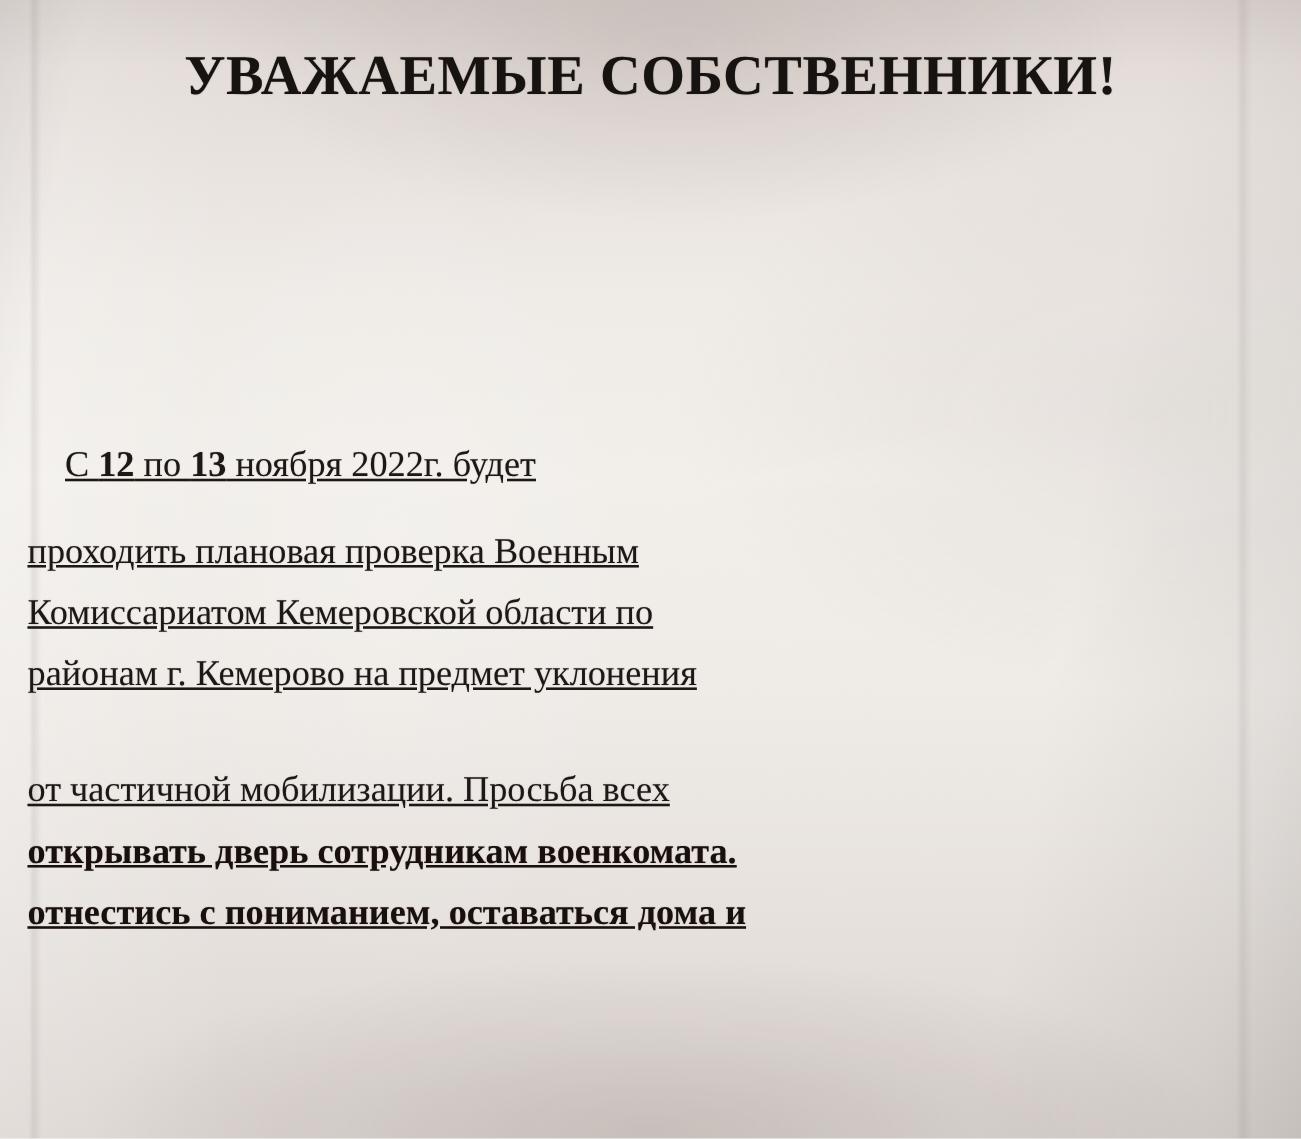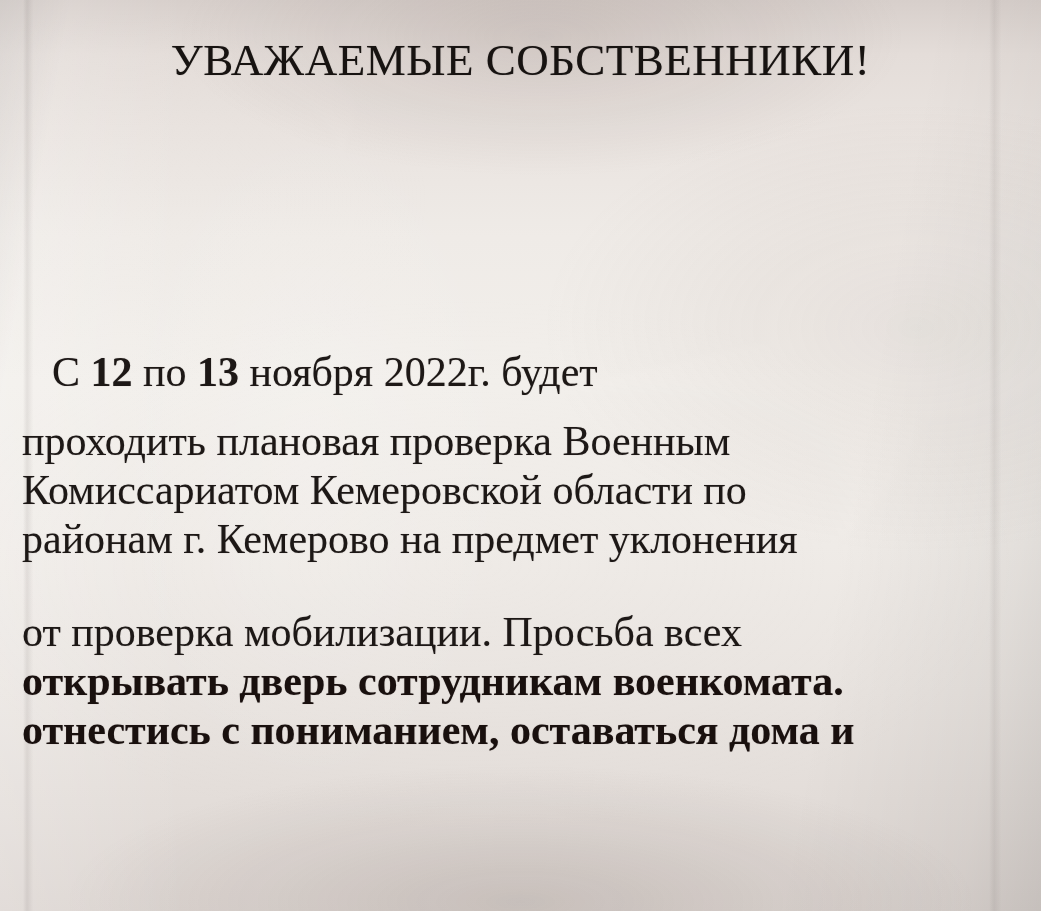--- a/index.html
+++ b/index.html
@@ -72,38 +72,39 @@
   }
 
   #headline {
     position: absolute;
     top: 34px;
     left: 0;
     right: 0;
     text-align: center;
     font-size: 45px;
     letter-spacing: 0.5px;
-    font-weight: 400;
+    font-weight: 700;
     color: #171311;
     text-shadow: 0 0 1px rgba(30,25,22,0.35);
     white-space: nowrap;
   }
 
   #body-block {
     position: absolute;
     top: 348px;
     left: 22px;
     right: 18px;
   }
   .line {
-    font-size: 42px;
+    font-size: 29px;
     line-height: 49px;
     color: #1d1816;
     white-space: nowrap;
     text-shadow: 0 0 1px rgba(35,28,25,0.30);
+    text-decoration: underline;
   }
   .line.first {
     text-indent: 30px;
   }
   
   .line:nth-child(1) { font-weight: 400; }
   .line:nth-child(2) { font-weight: 400; margin-top: 20px; }
   .line:nth-child(3) { font-weight: 400; }
   .line:nth-child(4) { font-weight: 400; }
   .line:nth-child(5) { font-weight: 500; margin-top: 44px; }
@@ -123,19 +124,19 @@
 
   <div id="content">
 
     <div id="headline">УВАЖАЕМЫЕ СОБСТВЕННИКИ!</div>
 
     <div id="body-block">
       <div class="line first"><span>С <span class="b">12</span> по <span class="b">13</span> ноября 2022г. будет</span></div>
       <div class="line"><span>проходить плановая проверка Военным</span></div>
       <div class="line"><span>Комиссариатом Кемеровской области по</span></div>
       <div class="line"><span>районам г. Кемерово на предмет уклонения</span></div>
-      <div class="line"><span>от проверка мобилизации. Просьба всех</span></div>
+      <div class="line"><span>от частичной мобилизации. Просьба всех</span></div>
       <div class="line"><span>открывать дверь сотрудникам военкомата.</span></div>
       <div class="line"><span>отнестись с пониманием,  оставаться дома и</span></div>
     </div>
 
   </div>
 </div>
 
 </body></html>

